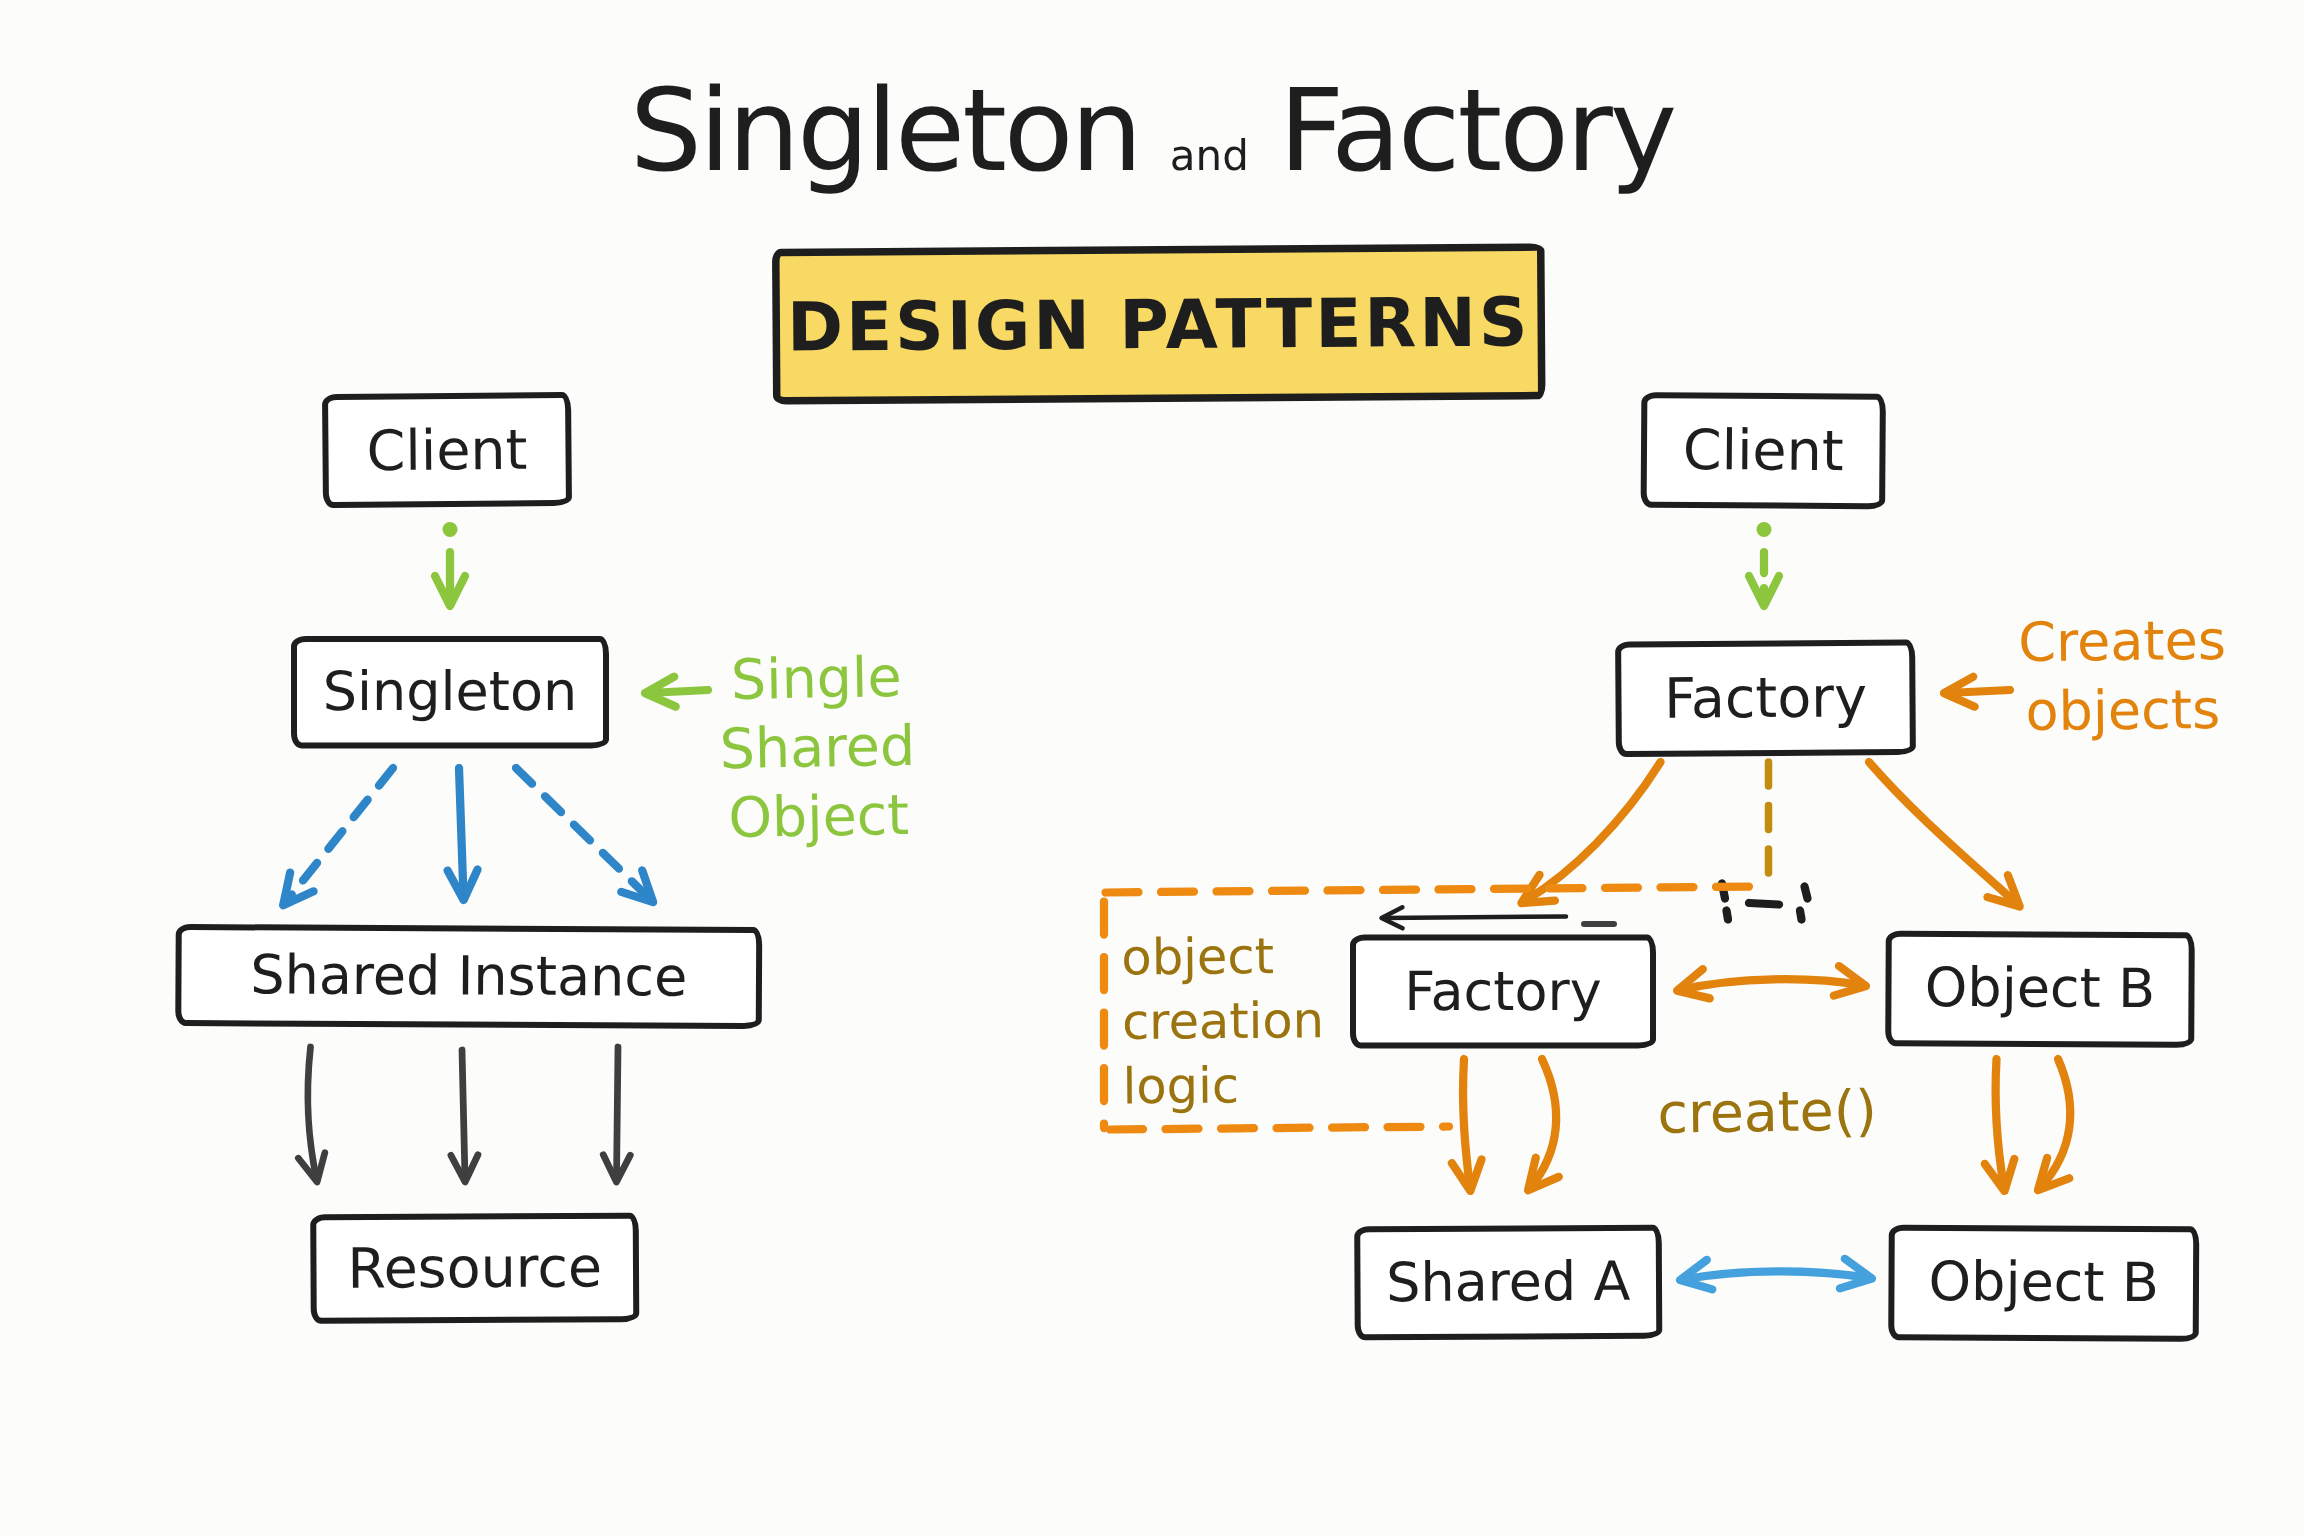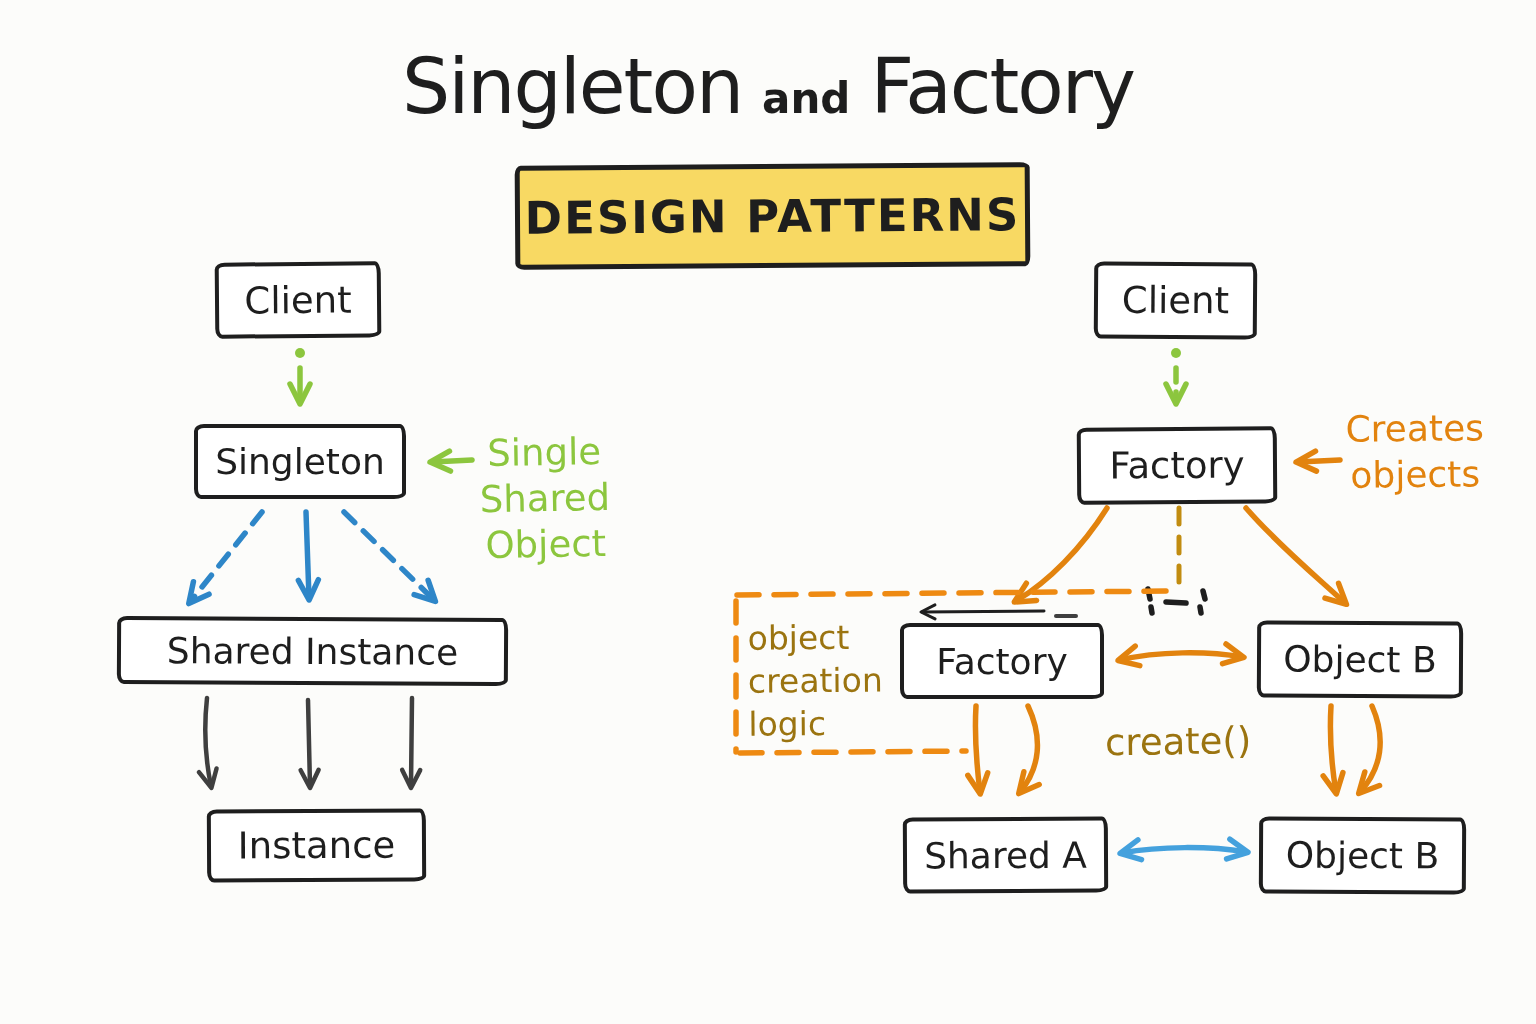--- a/index.html
+++ b/index.html
@@ -8,21 +8,21 @@
     --dark-gray:#3f3f3f; --orange:#e2830e; --orange-bright:#ee8a12;
     --gold:#c18c10; --olive:#9b7410;
   }
   html,body{margin:0;padding:0;}
   body{background:var(--background);font-family:"DejaVu Sans","Liberation Sans",sans-serif;}
   #canvas{position:relative;width:1536px;height:1024px;overflow:hidden;background:var(--background);color:var(--ink);}
   #arrows{position:absolute;left:0;top:0;width:1536px;height:1024px;pointer-events:none;}
 
   .title{position:absolute;left:0;top:42px;width:1536px;display:flex;justify-content:center;align-items:baseline;gap:20px;color:var(--ink);}
   .title .big{font-size:76px;font-weight:500;letter-spacing:-2px;}
-  .title .small{font-size:42px;font-weight:700;}
+  .title .small{font-size:28px;font-weight:400;}
 
   .badge{position:absolute;left:515px;top:164px;width:505px;height:94px;background:var(--badge-bg);
     border:5px solid var(--ink);border-radius:6px 10px 5px 9px/9px 5px 10px 6px;transform:rotate(-0.4deg);
     display:flex;align-items:center;justify-content:center;font-size:45px;font-weight:700;letter-spacing:2px;color:var(--ink);}
 
   .box{position:absolute;background:var(--box-bg);border:4px solid var(--ink);
     border-radius:10px 6px 12px 7px/7px 12px 6px 10px;display:flex;align-items:center;justify-content:center;
     font-weight:500;color:var(--ink);box-sizing:border-box;}
   .b-client-l{left:215px;top:262px;width:166px;height:76px;font-size:37px;transform:rotate(-0.5deg);}
   .b-singleton{left:194px;top:424px;width:212px;height:75px;font-size:36px;}
@@ -143,21 +143,21 @@
   <div class="box b-client-l">
     <span>Client</span>
   </div>
   <div class="box b-singleton">
     <span>Singleton</span>
   </div>
   <div class="box b-shared">
     <span>Shared Instance</span>
   </div>
   <div class="box b-resource">
-    <span>Instance</span>
+    <span>Resource</span>
   </div>
 
   <div class="note n-single">
     <div>Single</div>
     <div>Shared</div>
     <div>Object</div>
   </div>
 
   <div class="box b-client-r">
     <span>Client</span>

